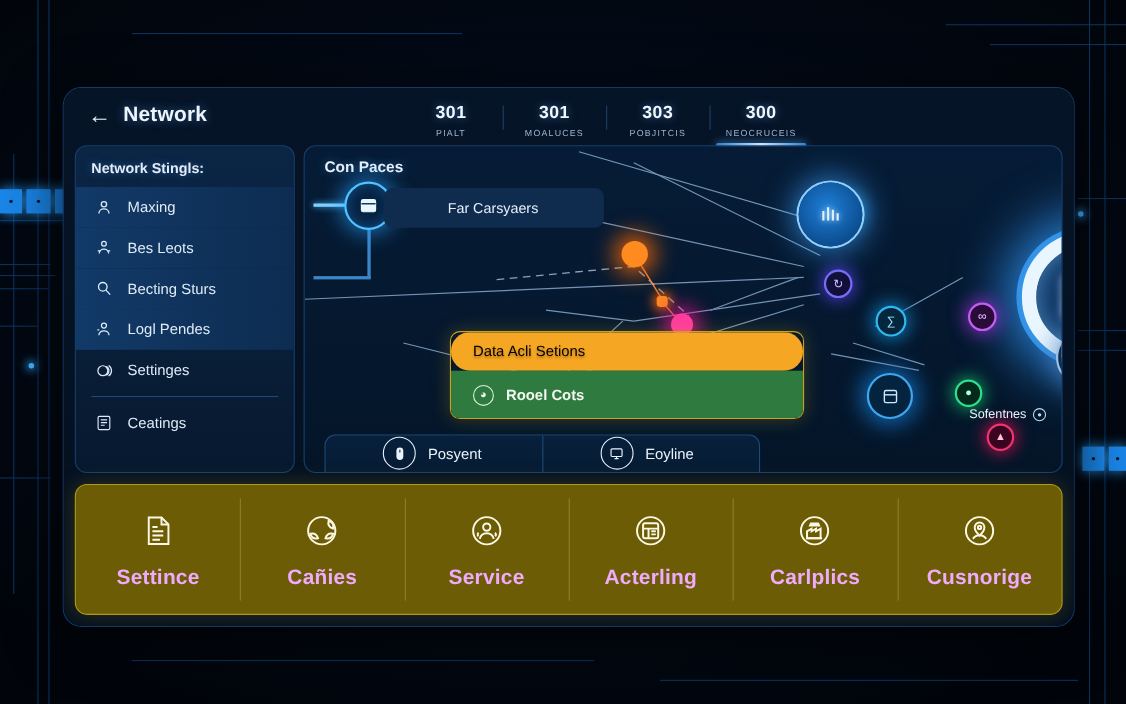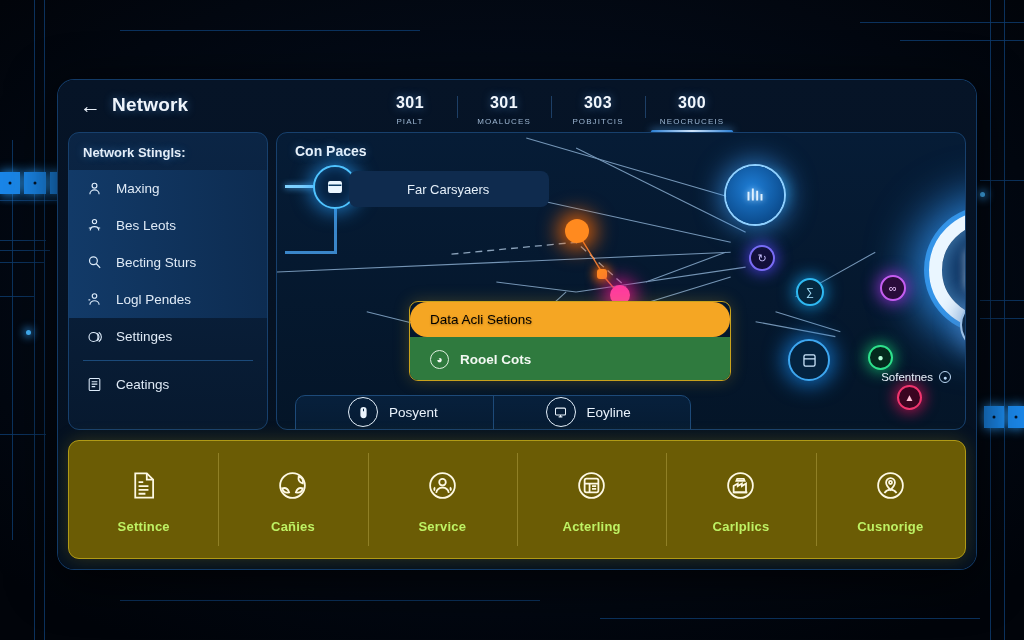--- a/index.html
+++ b/index.html
@@ -135,21 +135,21 @@
   
   .toolbar{ position:absolute; left:10px; bottom:10px; right:10px; height:119px;
             background:#6b5c05; border:1px solid #b09a16; border-radius:11px;
             display:flex; box-shadow:0 0 18px rgba(180,155,20,.25); }
   .tb{ flex:1; display:flex; flex-direction:column; align-items:center; justify-content:center;
        gap:13px; position:relative; }
   .tb + .tb::before{ content:""; position:absolute; left:0; top:12px; bottom:12px; width:1px;
                      background:rgba(225,205,110,.32); }
   .tb .tic{ width:40px; height:40px; display:flex; align-items:center; justify-content:center;
             color:#fdf8e3; }
-  .tb .tlb{ font-size:13px; color:#bef264; font-weight:600; letter-spacing:.2px; }
+  .tb .tlb{ font-size:19px; color:#f0abfc; font-weight:600; letter-spacing:.2px; }
 </style>
 </head>
 <body>
 
 <div class="bg">
   <div class="trace v" style="left:34px;top:0;height:640px;"></div>
   <div class="trace v" style="left:44px;top:0;height:640px;"></div>
   <div class="trace v" style="left:12px;top:140px;height:400px;"></div>
   <div class="trace h" style="left:0;top:240px;width:46px;"></div>
   <div class="trace h" style="left:0;top:250px;width:50px;"></div>

